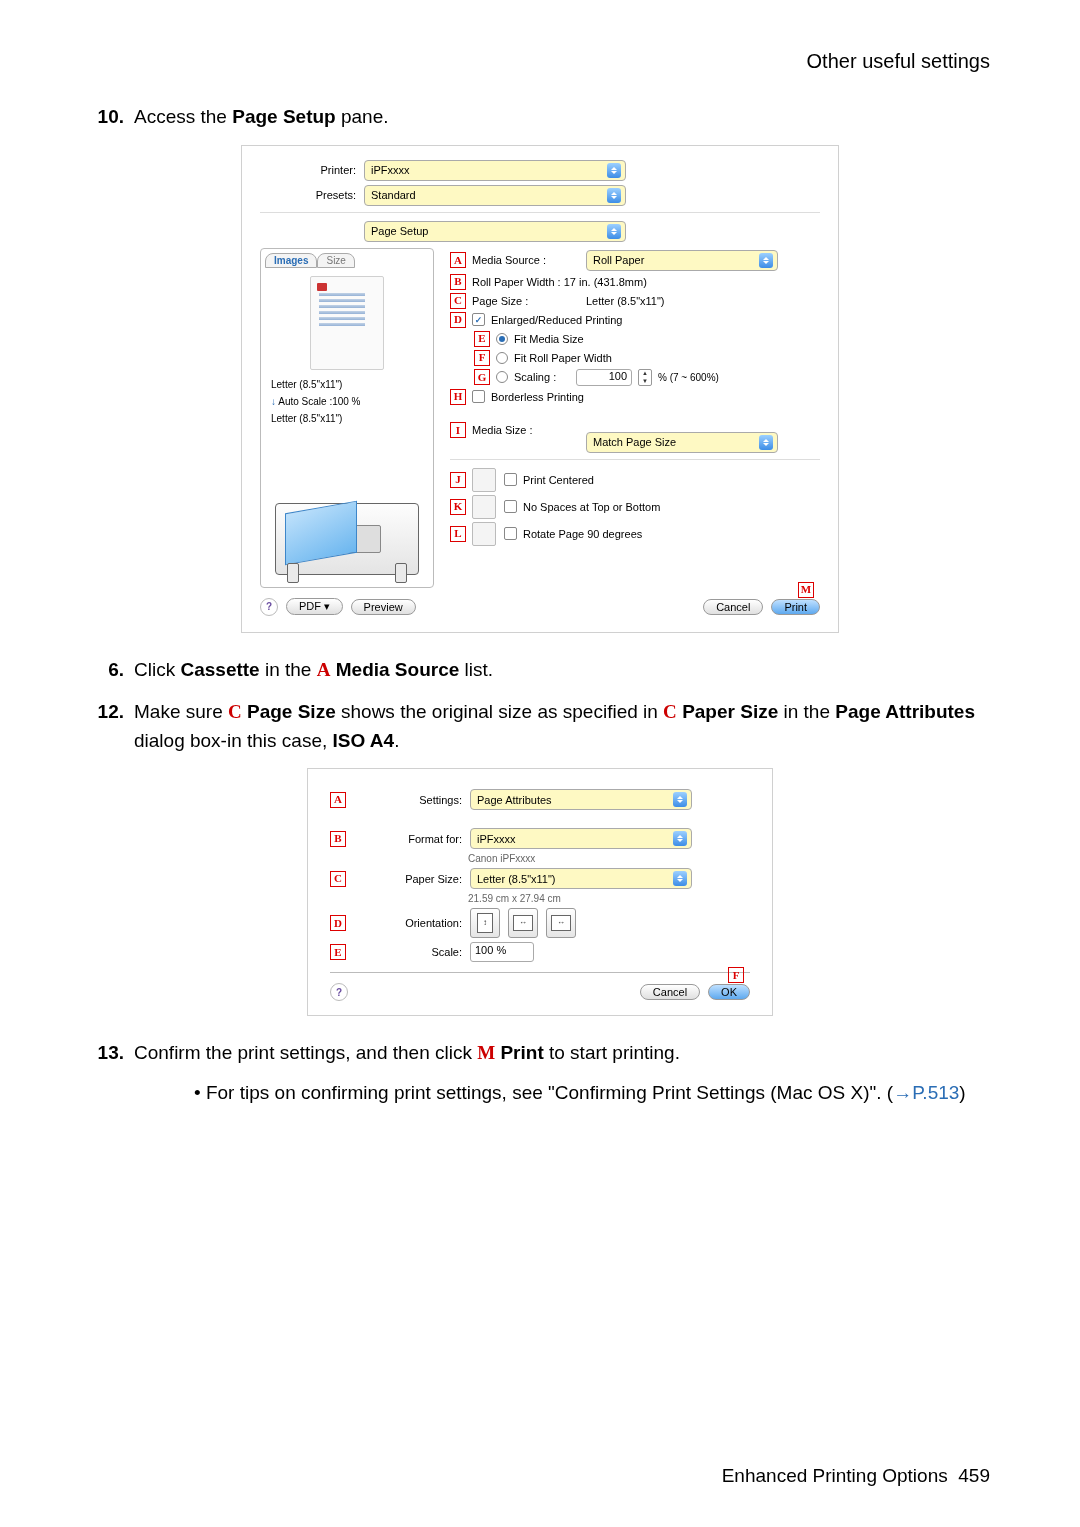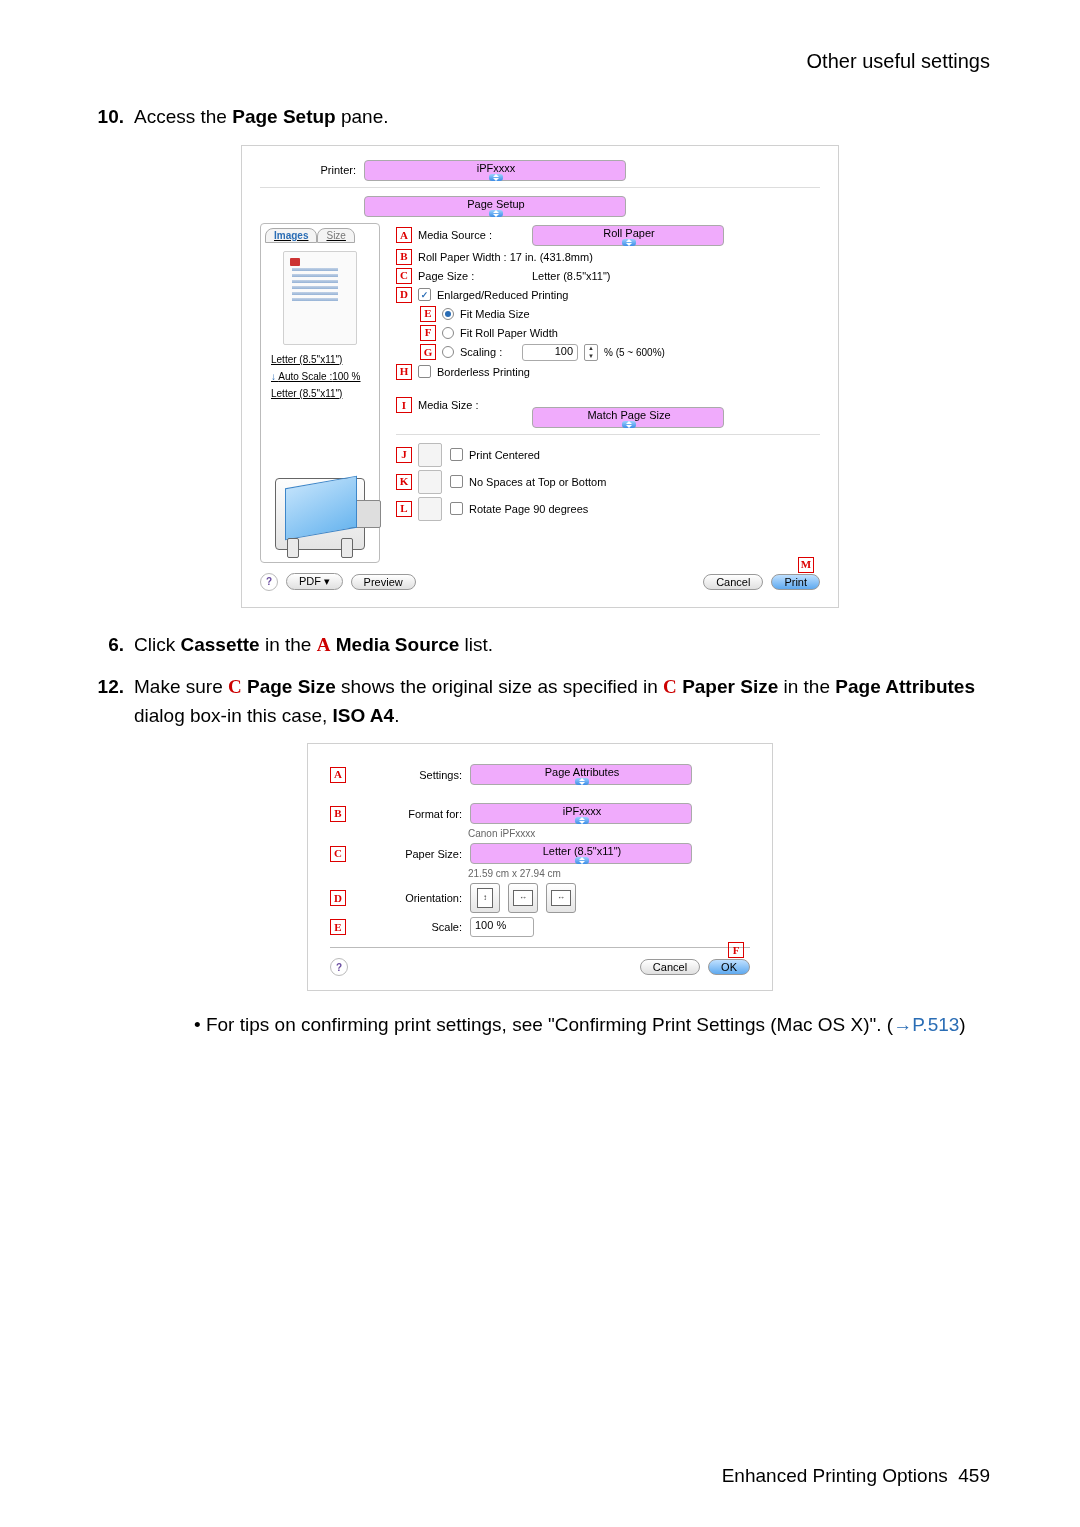--- a/index.html
+++ b/index.html
@@ -58,21 +58,21 @@
   .shot1 { width: 560px; font-size: 11px; padding: 10px 18px 16px 18px; }
   .shot2 { width: 420px; font-size: 11px; padding: 16px 22px 14px 22px; }
 
   .s-row { display:flex; align-items:center; gap:8px; margin:4px 0; }
   .s-label { width: 96px; text-align: right; color:#000;}
   .s-label2 { width: 108px; text-align: right; color:#000;}
 
   .aqua-select {
     display:flex; align-items:center;
     border:1px solid #aaa; border-radius:4px; padding:1px 4px 1px 6px;
-    background:#f0abfc; height:17px;flex-direction:column;
+    background:#fef9c3; height:17px;
   }
   .aqua-select .val { flex:1; font-size:11px; }
   .aqua-caret {
     width:14px; height:15px; border-radius:3px;
     background: linear-gradient(#9cd0ff,#3d8de6);
     display:flex; flex-direction:column; align-items:center; justify-content:center;
     gap:0;
   }
   .aqua-caret::before, .aqua-caret::after { content:""; width:0; height:0; border-left:3px solid transparent; border-right:3px solid transparent;}
   .aqua-caret::before { border-bottom:3px solid #fff; margin-bottom:1px;}
@@ -84,21 +84,21 @@
   }
   .aqua-btn.blue { background:linear-gradient(#bfe0ff,#5ea9ef); color:#000;}
 
   .redbox {
     display:inline-flex; align-items:center; justify-content:center;
     width:14px; height:14px; color:#d00; font-family:"Times New Roman",serif;
     font-weight:700; border:1px solid #d00; font-size:11px; line-height:1;
   }
 
   .panel1-body { display:flex; gap:16px; }
-  .panel1-left { width:120px;text-decoration:underline; }
+  .panel1-left { width:174px; }
   .preview-box { border:1px solid #bbb; border-radius:4px; padding:4px; height:330px; display:flex; flex-direction:column;}
   .tabs { display:flex; font-size:10px; }
   .tab { border:1px solid #aaa; border-radius:8px 8px 0 0; padding:1px 8px; background:#f4f4f4; color:#777;}
   .tab.on { color:#2a6db5; font-weight:700;}
   .doc-prev { flex:0 0 92px; margin:8px auto 6px; width:72px; border:1px solid #d0d0d0; border-radius:2px; position:relative; background:#fafafa;}
   .doc-prev .bars { position:absolute; left:8px; right:18px; top:16px; display:flex; flex-direction:column; gap:3px;}
   .doc-prev .bars span { height:3px; background:linear-gradient(#c2d2e6,#95b2d6);}
   .doc-prev .pic { position:absolute; top:6px; left:6px; width:10px; height:8px; background:#c33; border-radius:1px;}
   .left-txt { font-size:10px; color:#000; line-height:1.3; margin:2px 6px;}
   .left-txt .blue { color:#2a6db5;}
@@ -150,20 +150,27 @@
   </div>
 
   <div class="shot shot1">
     <div class="s-row">
       <div class="s-label">Printer:</div>
       <div class="aqua-select" style="width:250px;">
         <span class="val">iPFxxxx</span>
         <span class="aqua-caret"></span>
       </div>
     </div>
+    <div class="s-row">
+      <div class="s-label">Presets:</div>
+      <div class="aqua-select" style="width:250px;">
+        <span class="val">Standard</span>
+        <span class="aqua-caret"></span>
+      </div>
+    </div>
     <div class="hr"></div>
     <div class="s-row">
       <div class="s-label"></div>
       <div class="aqua-select" style="width:250px;">
         <span class="val">Page Setup</span>
         <span class="aqua-caret"></span>
       </div>
     </div>
 
     <div class="panel1-body" style="margin-top:6px;">
@@ -233,21 +240,21 @@
         </div>
         <div class="r-row indent">
           <span class="redbox">G</span>
           <span class="radio"></span>
           <span style="width:56px;">Scaling :</span>
           <span class="num-field">100</span>
           <span class="stepper">
               <span>▲</span>
               <span>▼</span>
             </span>
-          <span class="pct-range">% (5 ~ 600%)</span>
+          <span class="pct-range">% (7 ~ 600%)</span>
         </div>
         <div class="r-row">
           <span class="redbox">H</span>
           <span class="chk"></span>
           <span>Borderless Printing</span>
         </div>
         <div class="r-row">
           <span class="redbox">I</span>
           <span class="r-lab">Media Size :</span>
           <div class="aqua-select" style="width:180px;margin-top:24px;">
@@ -347,20 +354,23 @@
     <div class="hr2"></div>
     <div class="btn-row ftop">
       <span class="redbox f">F</span>
       <span class="q-icon">?</span>
       <span class="spacer"></span>
       <span class="aqua-btn">Cancel</span>
       <span class="aqua-btn blue">OK</span>
     </div>
   </div>
 
+  <div class="step">
+    <span class="num">13.</span><span>Confirm the print settings, and then click </span><span class="ref">M</span> <b>Print</b><span> to start printing.</span>
+  </div>
 
   <div class="note-block">
     <div class="note-bullet">
       <span>• </span><span>For tips on confirming print settings, see "Confirming Print Settings (Mac OS X)". (</span><span style="color:#2a6db5;">→P.513</span><span>)</span>
     </div>
   </div>
 
   <div class="footer">
     <span>Enhanced Printing Options</span>&nbsp;&nbsp;<span>459</span>
   </div>

